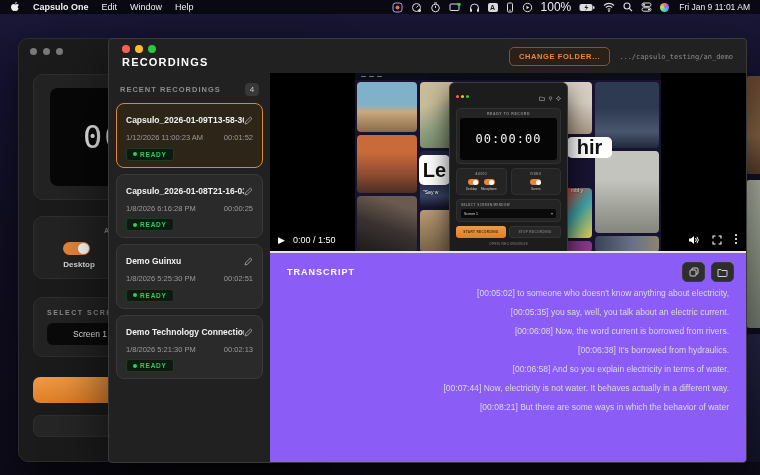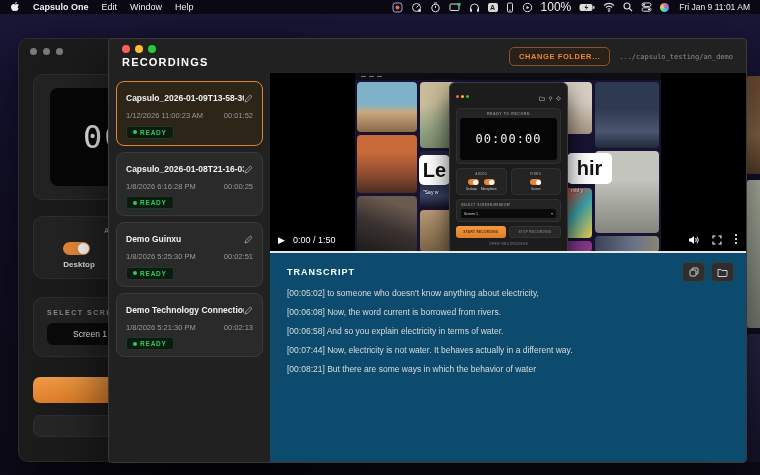--- a/index.html
+++ b/index.html
@@ -159,27 +159,27 @@
   
   .pl-controls { position:absolute; left:0; right:0; bottom:5px; height:16px; z-index:5;
     display:flex; align-items:center; padding:0 8px; color:#fff; }
   .pl-play { font-size:9px; color:#fff; margin-right:8px; }
   .pl-time { font-size:9px; }
   .pl-spacer { flex:1; }
   .pl-right { display:flex; align-items:center; gap:12px; }
   .pl-progress { position:absolute; left:0; right:0; bottom:0; height:2px; background:#e6e6e6; z-index:5; }
 
   
-  .transcript { flex:1; min-height:0; display:flex; flex-direction:column; background:#0c4a6e; }
+  .transcript { flex:1; min-height:0; display:flex; flex-direction:column; background:#8b5cf6; }
   .tr-head { display:flex; justify-content:space-between; align-items:center; padding:9px 12px 6px 17px; }
   .tr-title { font-size:9px; font-weight:bold; letter-spacing:1px; color:#fff; }
   .tr-btns { display:flex; gap:6px; }
   .tr-btn { width:23px; height:20px; background:#2e2e2e; border:1px solid #3c3c3c;
     border-radius:5px; display:flex; align-items:center; justify-content:center; }
-  .tr-lines { flex:1; overflow:hidden; padding:0 17px; margin-top:-4px; }
+  .tr-lines { flex:1; overflow:hidden; padding:0 17px; margin-top:-4px;text-align:right; }
   .tr-line { font-size:8.5px; color:#dcdcdc; line-height:19px; white-space:nowrap; }
 </style>
 </head>
 <body>
 
 <div class="menubar">
   <div class="mb-left">
     <span>
       <svg width="10" height="11" viewBox="0 0 10 11">
           <path fill="#eee" d="M7.9 5.8c0-1.2 1-1.8 1-1.8S8.2 3 7.1 3c-.8 0-1.4.4-1.8.4C4.9 3.4 4.3 3 3.6 3 2.3 3 1 4.1 1 6.1 1 8.2 2.5 10 3.4 10c.5 0 .8-.3 1.5-.3s1 .3 1.5.3c1 0 2-1.7 2.2-2.4-1.2-.4-.7-1.8-.7-1.8zM6.4 2.2c.5-.6.4-1.4.4-1.4s-.8.1-1.3.7c-.5.5-.4 1.3-.4 1.3s.8 0 1.3-.6z"></path>
@@ -318,20 +318,24 @@
     </div>
     <div class="hdr-right">
       <button class="chg-btn">CHANGE FOLDER...</button>
       <span class="hdr-path">.../capsulo_testing/an_demo</span>
     </div>
   </div>
 
   <div class="mw-body">
 
     <div class="sidebar">
+      <div class="sb-head">
+        <span class="sb-title">RECENT RECORDINGS</span>
+        <span class="sb-count">4</span>
+      </div>
 
       <div class="rec-item selected">
         <div class="ri-top">
           <span class="ri-name">Capsulo_2026-01-09T13-58-30-5</span>
           <span class="ri-pencil">
             <svg width="9" height="9" viewBox="0 0 9 9">
                 <path d="M1 8l.6-2.2L6.4 1l1.6 1.6-4.8 4.8z" fill="none" stroke="#9a9a9a" stroke-width="1"></path>
               </svg>
           </span>
         </div>
@@ -421,21 +425,21 @@
           <div class="tile" style="left:65px; top:137px; width:56px; height:42px; background:linear-gradient(180deg,#b99a74,#7a6448);"></div>
           <div class="tile" style="left:124px; top:9px; width:56px; height:80px; background:linear-gradient(180deg,#3a3a4a,#23232e);"></div>
           <div class="tile" style="left:183px; top:9px; width:54px; height:52px; background:linear-gradient(180deg,#d8cfc2 40%,#a89884);"></div>
           <div class="tile" style="left:183px; top:115px; width:54px; height:50px; background:linear-gradient(135deg,#c94a3a 30%,#3aa0a8 60%,#e8c94a);"></div>
           <div class="tile" style="left:183px; top:168px; width:54px; height:11px; background:linear-gradient(90deg,#5a2a6a,#8a3a8a);"></div>
           <div class="tile" style="left:240px; top:9px; width:64px; height:66px; background:linear-gradient(180deg,#2e3a52 40%,#4a566e 75%,#202a3c);"></div>
           <div class="tile" style="left:240px; top:78px; width:64px; height:82px; background:linear-gradient(180deg,#c2c4bd 35%,#a0a29a 70%,#84867e);"></div>
           <div class="tile" style="left:240px; top:163px; width:64px; height:16px; background:linear-gradient(90deg,#3a4258,#6a7288 60%,#8a8470);"></div>
 
           <div class="ov-box" style="left:64px; top:82px; width:31px; height:30px;">Le</div>
-          <div class="ov-box" style="left:212px; top:80px; width:45px; height:31px;">hir</div>
+          <div class="ov-box" style="left:212px; top:64px; width:45px; height:21px;">hir</div>
           <div class="ov-cap" style="left:68px; top:116px;">"Say w</div>
           <div class="ov-cap" style="left:216px; top:114px;">mbl y</div>
 
           <div class="mini-win">
             <div class="miw-head">
               <div class="miw-dots">
                 <i style="background:#ff5f57"></i>
                   <i style="background:#febc2e"></i>
                   <i style="background:#28c840"></i>
               </div>
@@ -534,21 +538,23 @@
             </span>
             <span class="tr-btn">
               <svg width="11" height="9" viewBox="0 0 11 9">
                   <path d="M1 1.5h3l.8 1h5.2v5a1 1 0 0 1-1 1H1z" fill="none" stroke="#cfcfcf" stroke-width="1"></path>
                 </svg>
             </span>
           </span>
         </div>
         <div class="tr-lines">
           <div class="tr-line">[00:05:02] to someone who doesn't know anything about electricity,</div>
+          <div class="tr-line">[00:05:35] you say, well, you talk about an electric current.</div>
           <div class="tr-line">[00:06:08] Now, the word current is borrowed from rivers.</div>
+          <div class="tr-line">[00:06:38] It's borrowed from hydraulics.</div>
           <div class="tr-line">[00:06:58] And so you explain electricity in terms of water.</div>
           <div class="tr-line">[00:07:44] Now, electricity is not water. It behaves actually in a different way.</div>
           <div class="tr-line">[00:08:21] But there are some ways in which the behavior of water</div>
         </div>
       </div>
     </div>
   </div>
 </div>
 
 </body></html>

